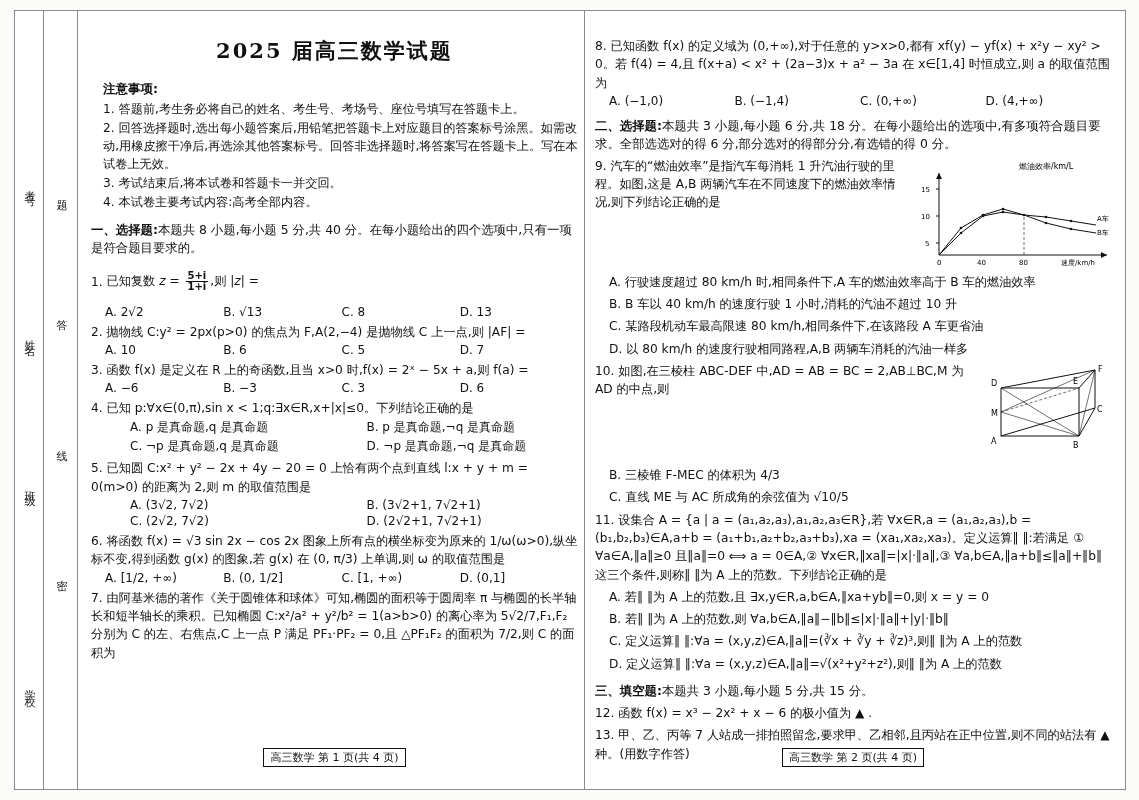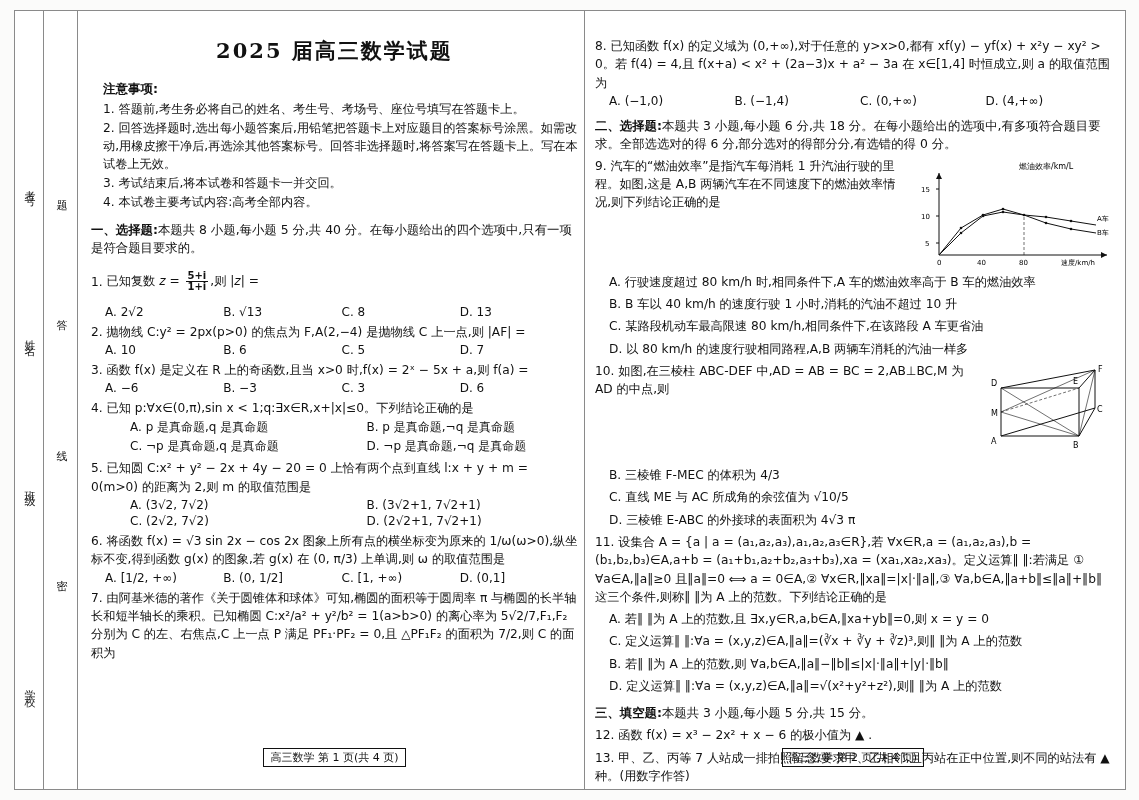--- a/index.html
+++ b/index.html
@@ -244,29 +244,28 @@
             <text x="8" y="80" font-size="8">A</text>
             <text x="90" y="84" font-size="8">B</text>
             <text x="114" y="48" font-size="8">C</text>
           </svg>
         </div>
         <span>10.</span>
         <span>如图,在三棱柱 ABC-DEF 中,AD = AB = BC = 2,AB⊥BC,M 为 AD 的中点,则</span>
       </div>
       <div class="q ind">B. 三棱锥 F-MEC 的体积为 4/3</div>
       <div class="q ind">C. 直线 ME 与 AC 所成角的余弦值为 √10/5</div>
-      <div class="q ind">D. 三棱锥 E-ABC 的外接球的表面积为 4√3 π</div>
 
       <div class="q">
         <span>11.</span>
         <span>设集合 A = {a | a = (a₁,a₂,a₃),a₁,a₂,a₃∈R},若 ∀x∈R,a = (a₁,a₂,a₃),b = (b₁,b₂,b₃)∈A,a+b = (a₁+b₁,a₂+b₂,a₃+b₃),xa = (xa₁,xa₂,xa₃)。定义运算‖ ‖:若满足 ① ∀a∈A,‖a‖≥0 且‖a‖=0 ⟺ a = 0∈A,② ∀x∈R,‖xa‖=|x|·‖a‖,③ ∀a,b∈A,‖a+b‖≤‖a‖+‖b‖ 这三个条件,则称‖ ‖为 A 上的范数。下列结论正确的是</span>
       </div>
       <div class="q ind">A. 若‖ ‖为 A 上的范数,且 ∃x,y∈R,a,b∈A,‖xa+yb‖=0,则 x = y = 0</div>
+      <div class="q ind">B. 若‖ ‖为 A 上的范数,则 ∀a,b∈A,‖a‖−‖b‖≤|x|·‖a‖+|y|·‖b‖</div>
       <div class="q ind">C. 定义运算‖ ‖:∀a = (x,y,z)∈A,‖a‖=(∛x + ∛y + ∛z)³,则‖ ‖为 A 上的范数</div>
-      <div class="q ind">B. 若‖ ‖为 A 上的范数,则 ∀a,b∈A,‖a‖−‖b‖≤|x|·‖a‖+|y|·‖b‖</div>
       <div class="q ind">D. 定义运算‖ ‖:∀a = (x,y,z)∈A,‖a‖=√(x²+y²+z²),则‖ ‖为 A 上的范数</div>
 
       <div class="sec-h">
         <span>三、填空题:</span><span class="norm">本题共 3 小题,每小题 5 分,共 15 分。</span>
       </div>
 
       <div class="q">
         <span>12.</span>
         <span>函数 f(x) = x³ − 2x² + x − 6 的极小值为 ▲ .</span>
       </div>

